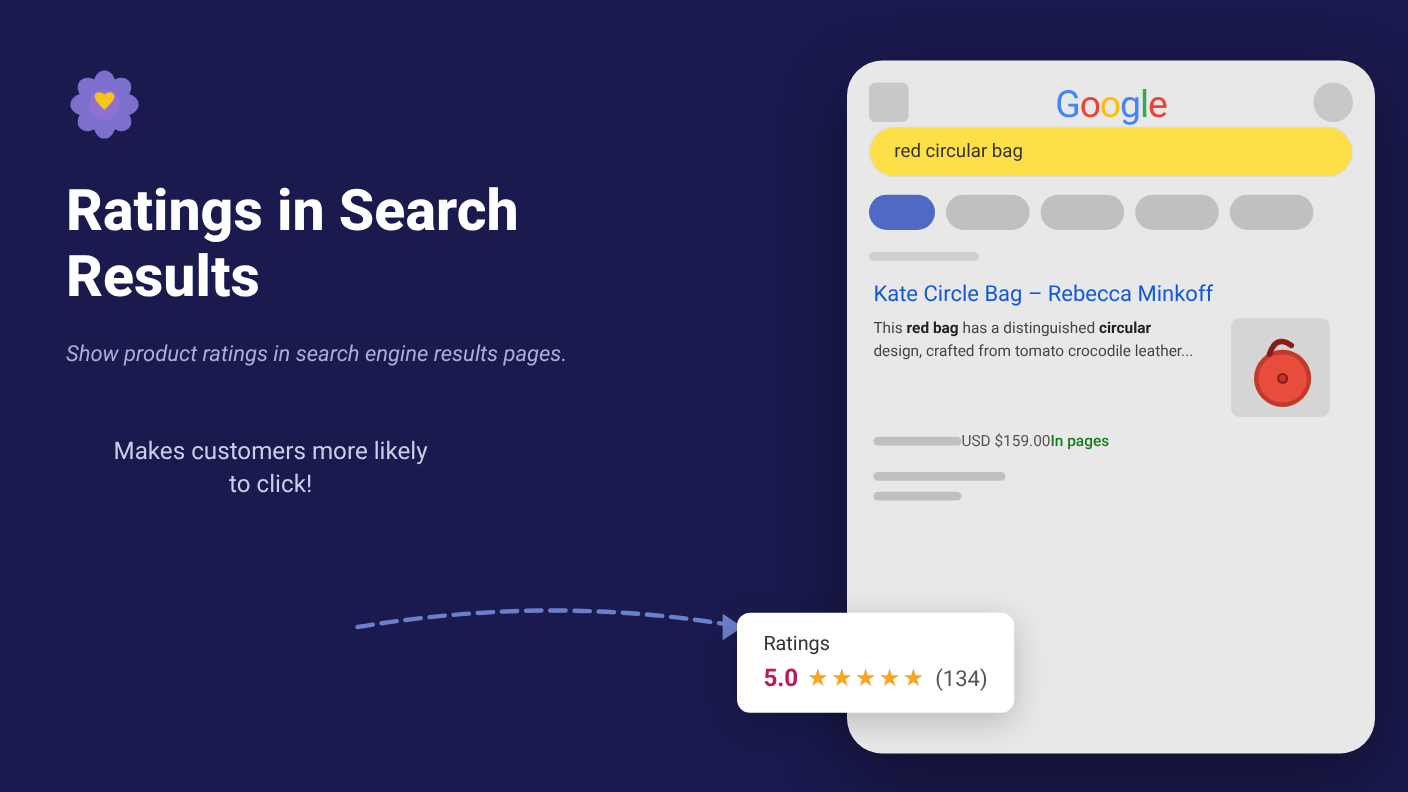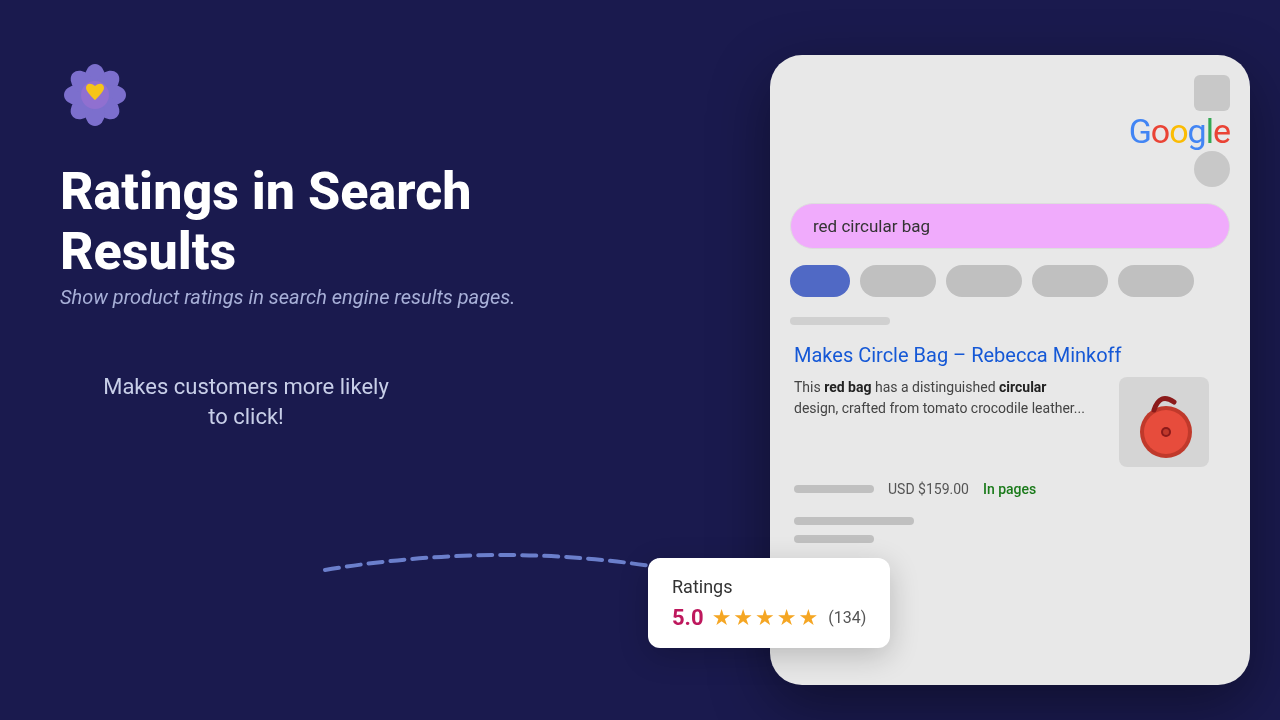--- a/index.html
+++ b/index.html
@@ -24,20 +24,21 @@
       width: 70px;
       height: 70px;
       margin-bottom: 28px;
     }
 
     .main-title {
       font-size: 52px;
       font-weight: 800;
       color: #ffffff;
       line-height: 1.15;
+      margin-bottom: 24px;
     }
 
     .subtitle {
       font-size: 20px;
       color: #a8b0d8;
       line-height: 1.5;
       margin-bottom: 60px;
       font-style: italic;
     }
 
@@ -63,24 +64,22 @@
       box-shadow: 0 20px 60px rgba(0,0,0,0.4);
     }
 
     .phone-inner {
       padding: 20px 20px 0 20px;
     }
 
     
     .google-header {
       display: flex;
-      align-items: flex-end;
+      align-items: flex-start;
       justify-content: space-between;
-      margin-bottom: 16px;
-      flex-direction: column;
     }
 
     .header-square {
       width: 36px;
       height: 36px;
       background: #c8c8c8;
       border-radius: 6px;
     }
 
     .header-circle {
@@ -98,21 +97,21 @@
 
     .google-logo .g-blue { color: #4285f4; }
     .google-logo .g-red { color: #ea4335; }
     .google-logo .g-yellow { color: #fbbc04; }
     .google-logo .g-blue2 { color: #4285f4; }
     .google-logo .g-green { color: #34a853; }
     .google-logo .g-red2 { color: #ea4335; }
 
     
     .search-bar {
-      background: #f0abfc;
+      background: #fde047;
       border-radius: 30px;
       padding: 12px 22px;
       font-size: 17px;
       color: #333;
       margin-bottom: 16px;
       border: 1px solid #ddd;
     }
 
     
     .filter-tabs {
@@ -189,21 +188,20 @@
 
     
     .bag-svg {
       width: 80px;
       height: 80px;
     }
 
     .result-meta {
       display: flex;
       align-items: center;
-      gap: 14px;
       margin-top: 14px;
       font-size: 14px;
     }
 
     .price {
       color: #555;
     }
 
     .in-stock {
       color: #1a7a1a;
@@ -214,21 +212,21 @@
       height: 8px;
       background: #c0c0c0;
       border-radius: 4px;
       width: 80px;
     }
 
     
     .ratings-tooltip {
       position: absolute;
       bottom: 72px;
-      left: 648px;
+      left: 670px;
       background: #ffffff;
       border-radius: 12px;
       padding: 18px 24px;
       box-shadow: 0 8px 30px rgba(0,0,0,0.2);
       min-width: 240px;
       z-index: 10;
     }
 
     .ratings-label {
       font-size: 18px;
@@ -249,21 +247,21 @@
       color: #be185d;
     }
 
     .stars {
       color: #f5a623;
       font-size: 22px;
       letter-spacing: 2px;
     }
 
     .review-count {
-      font-size: 16px;
+      font-size: 20px;
       color: #555;
     }
 
     
     .arrow-svg-container {
       position: absolute;
       left: 315px;
       top: 520px;
       width: 380px;
       height: 100px;
@@ -343,21 +341,21 @@
       <div class="filter-tab active"></div>
       <div class="filter-tab"></div>
       <div class="filter-tab"></div>
       <div class="filter-tab"></div>
       <div class="filter-tab"></div>
     </div>
 
     <div class="divider-line"></div>
 
     <div class="result-card">
-      <div class="result-title">Makes Circle Bag – Rebecca Minkoff</div>
+      <div class="result-title">Kate Circle Bag – Rebecca Minkoff</div>
 
       <div class="result-row">
         <div>
           <div class="result-description">
             This <strong>red bag</strong> has a distinguished <strong>circular</strong> design, crafted from tomato crocodile leather...
           </div>
         </div>
 
         <div class="product-image-placeholder">
           <svg class="bag-svg" viewBox="0 0 80 80" xmlns="http://www.w3.org/2000/svg">

